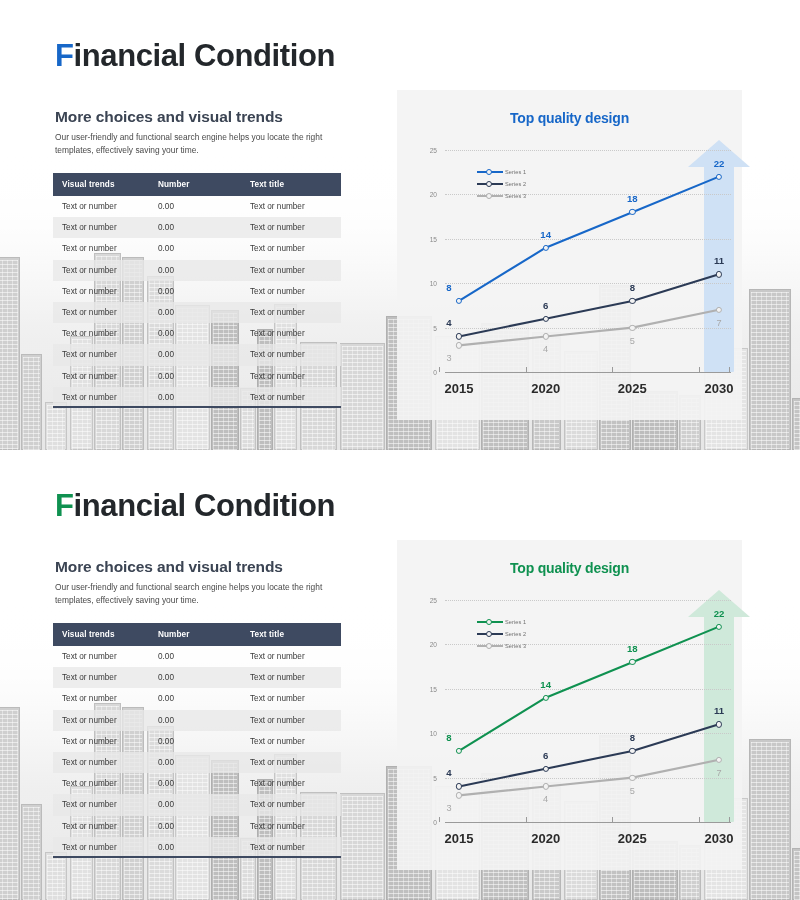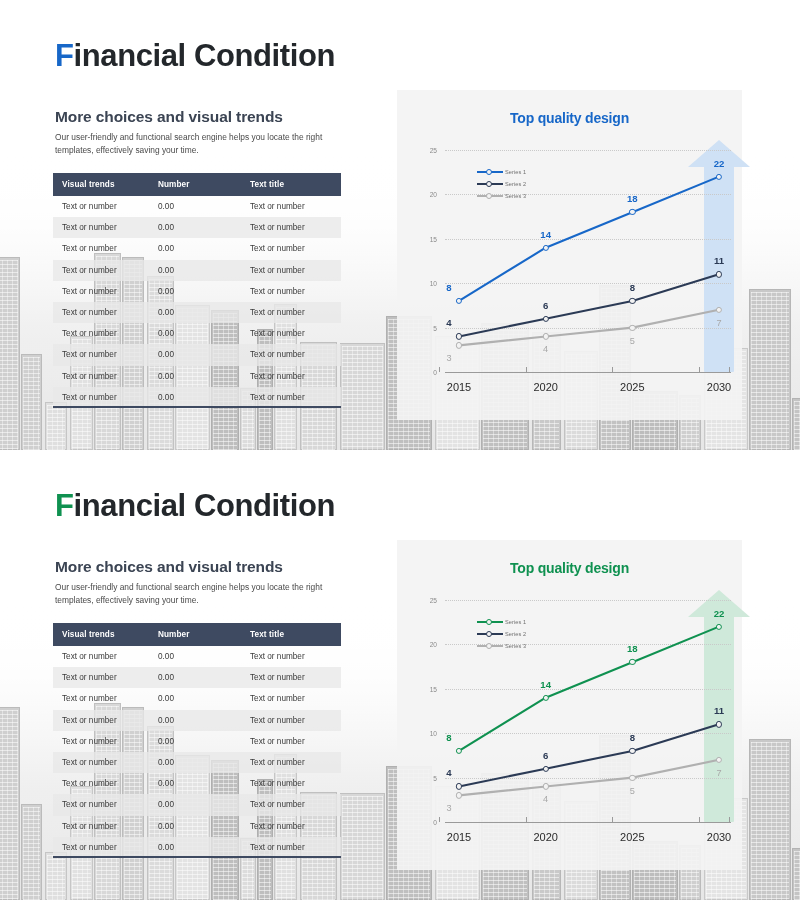--- a/index.html
+++ b/index.html
@@ -195,22 +195,22 @@
     background: #9a9a9a;
   }
   .xtickmark {
     position: absolute;
     width: 1px;
     height: 5px;
     background: #9a9a9a;
   }
   .xtick {
     position: absolute;
-    font-size: 11px;
-    font-weight: 400;
+    font-size: 13px;
+    font-weight: 700;
     color: #2b2b2b;
     transform: translateX(-50%);
   }
 
   
   .legend {
     position: absolute;
     left: 58px;
     top: 26px;
   }

